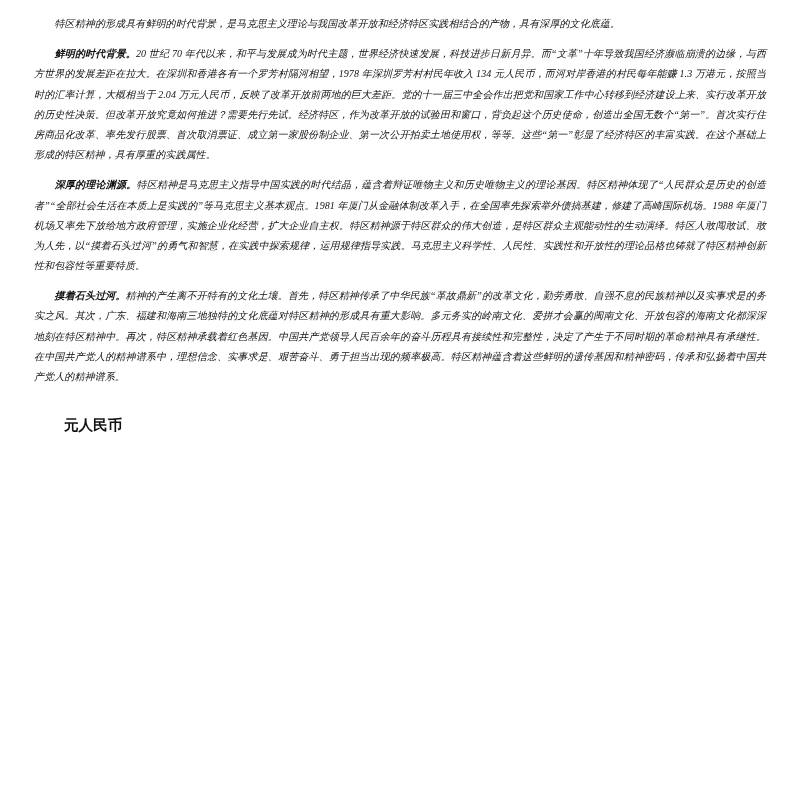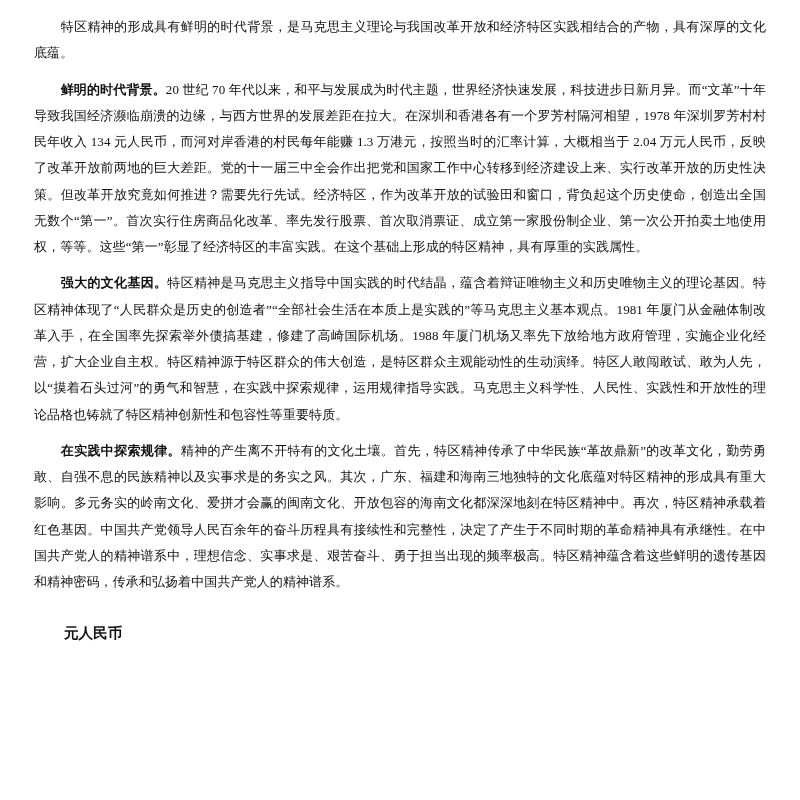--- a/index.html
+++ b/index.html
@@ -15,27 +15,28 @@
     color: #000000;
   }
   .page {
     box-sizing: border-box;
     width: 800px;
     height: 800px;
     padding: 14px 34px 0 34px;
     background: #ffffff;
   }
   .para {
-    font-size: 13px;
+    font-size: 10px;
     line-height: 2.02;
     text-align: justify;
     text-justify: inter-ideograph;
     margin: 0 0 4px 0;
     letter-spacing: 0.1px;
     color: #111111;
+    font-style: italic;
   }
   .para .indent {
     display: inline-block;
     width: 2.05em;
   }
   .lead {
     font-weight: bold;
   }
   .heading {
     font-size: 14.6px;
@@ -57,23 +58,23 @@
 <div class="page">
 
   <p class="para"><span class="indent"></span><span>特区精神的形成具有鲜明的时代背景，是马克思主义理论与我国改革开放和经济特区实践相结合的产物，具有深厚的文化底蕴。</span></p>
 
   <div class="spacer-sm"></div>
 
   <p class="para"><span class="indent"></span><span class="lead">鲜明的时代背景。</span><span>20 世纪 70 年代以来，和平与发展成为时代主题，世界经济快速发展，科技进步日新月异。而“文革”十年导致我国经济濒临崩溃的边缘，与西方世界的发展差距在拉大。在深圳和香港各有一个罗芳村隔河相望，1978 年深圳罗芳村村民年收入 134 元人民币，而河对岸香港的村民每年能赚 1.3 万港元，按照当时的汇率计算，大概相当于 2.04 万元人民币，反映了改革开放前两地的巨大差距。党的十一届三中全会作出把党和国家工作中心转移到经济建设上来、实行改革开放的历史性决策。但改革开放究竟如何推进？需要先行先试。经济特区，作为改革开放的试验田和窗口，背负起这个历史使命，创造出全国无数个“第一”。首次实行住房商品化改革、率先发行股票、首次取消票证、成立第一家股份制企业、第一次公开拍卖土地使用权，等等。这些“第一”彰显了经济特区的丰富实践。在这个基础上形成的特区精神，具有厚重的实践属性。</span></p>
 
   <div class="spacer-sm"></div>
 
-  <p class="para"><span class="indent"></span><span class="lead">强大的文化基因。</span><span>特区精神是马克思主义指导中国实践的时代结晶，蕴含着辩证唯物主义和历史唯物主义的理论基因。特区精神体现了“人民群众是历史的创造者”“全部社会生活在本质上是实践的”等马克思主义基本观点。1981 年厦门从金融体制改革入手，在全国率先探索举外债搞基建，修建了高崎国际机场。1988 年厦门机场又率先下放给地方政府管理，实施企业化经营，扩大企业自主权。特区精神源于特区群众的伟大创造，是特区群众主观能动性的生动演绎。特区人敢闯敢试、敢为人先，以“摸着石头过河”的勇气和智慧，在实践中探索规律，运用规律指导实践。马克思主义科学性、人民性、实践性和开放性的理论品格也铸就了特区精神创新性和包容性等重要特质。</span></p>
+  <p class="para"><span class="indent"></span><span class="lead">深厚的理论渊源。</span><span>特区精神是马克思主义指导中国实践的时代结晶，蕴含着辩证唯物主义和历史唯物主义的理论基因。特区精神体现了“人民群众是历史的创造者”“全部社会生活在本质上是实践的”等马克思主义基本观点。1981 年厦门从金融体制改革入手，在全国率先探索举外债搞基建，修建了高崎国际机场。1988 年厦门机场又率先下放给地方政府管理，实施企业化经营，扩大企业自主权。特区精神源于特区群众的伟大创造，是特区群众主观能动性的生动演绎。特区人敢闯敢试、敢为人先，以“摸着石头过河”的勇气和智慧，在实践中探索规律，运用规律指导实践。马克思主义科学性、人民性、实践性和开放性的理论品格也铸就了特区精神创新性和包容性等重要特质。</span></p>
 
   <div class="spacer-sm"></div>
 
-  <p class="para"><span class="indent"></span><span class="lead">在实践中探索规律。</span><span>精神的产生离不开特有的文化土壤。首先，特区精神传承了中华民族“革故鼎新”的改革文化，勤劳勇敢、自强不息的民族精神以及实事求是的务实之风。其次，广东、福建和海南三地独特的文化底蕴对特区精神的形成具有重大影响。多元务实的岭南文化、爱拼才会赢的闽南文化、开放包容的海南文化都深深地刻在特区精神中。再次，特区精神承载着红色基因。中国共产党领导人民百余年的奋斗历程具有接续性和完整性，决定了产生于不同时期的革命精神具有承继性。在中国共产党人的精神谱系中，理想信念、实事求是、艰苦奋斗、勇于担当出现的频率极高。特区精神蕴含着这些鲜明的遗传基因和精神密码，传承和弘扬着中国共产党人的精神谱系。</span></p>
+  <p class="para"><span class="indent"></span><span class="lead">摸着石头过河。</span><span>精神的产生离不开特有的文化土壤。首先，特区精神传承了中华民族“革故鼎新”的改革文化，勤劳勇敢、自强不息的民族精神以及实事求是的务实之风。其次，广东、福建和海南三地独特的文化底蕴对特区精神的形成具有重大影响。多元务实的岭南文化、爱拼才会赢的闽南文化、开放包容的海南文化都深深地刻在特区精神中。再次，特区精神承载着红色基因。中国共产党领导人民百余年的奋斗历程具有接续性和完整性，决定了产生于不同时期的革命精神具有承继性。在中国共产党人的精神谱系中，理想信念、实事求是、艰苦奋斗、勇于担当出现的频率极高。特区精神蕴含着这些鲜明的遗传基因和精神密码，传承和弘扬着中国共产党人的精神谱系。</span></p>
 
   <div class="spacer-md"></div>
 
   <p class="heading"><span class="indent"></span><span>元人民币</span></p>
 
 </div>
 
 </body></html>

